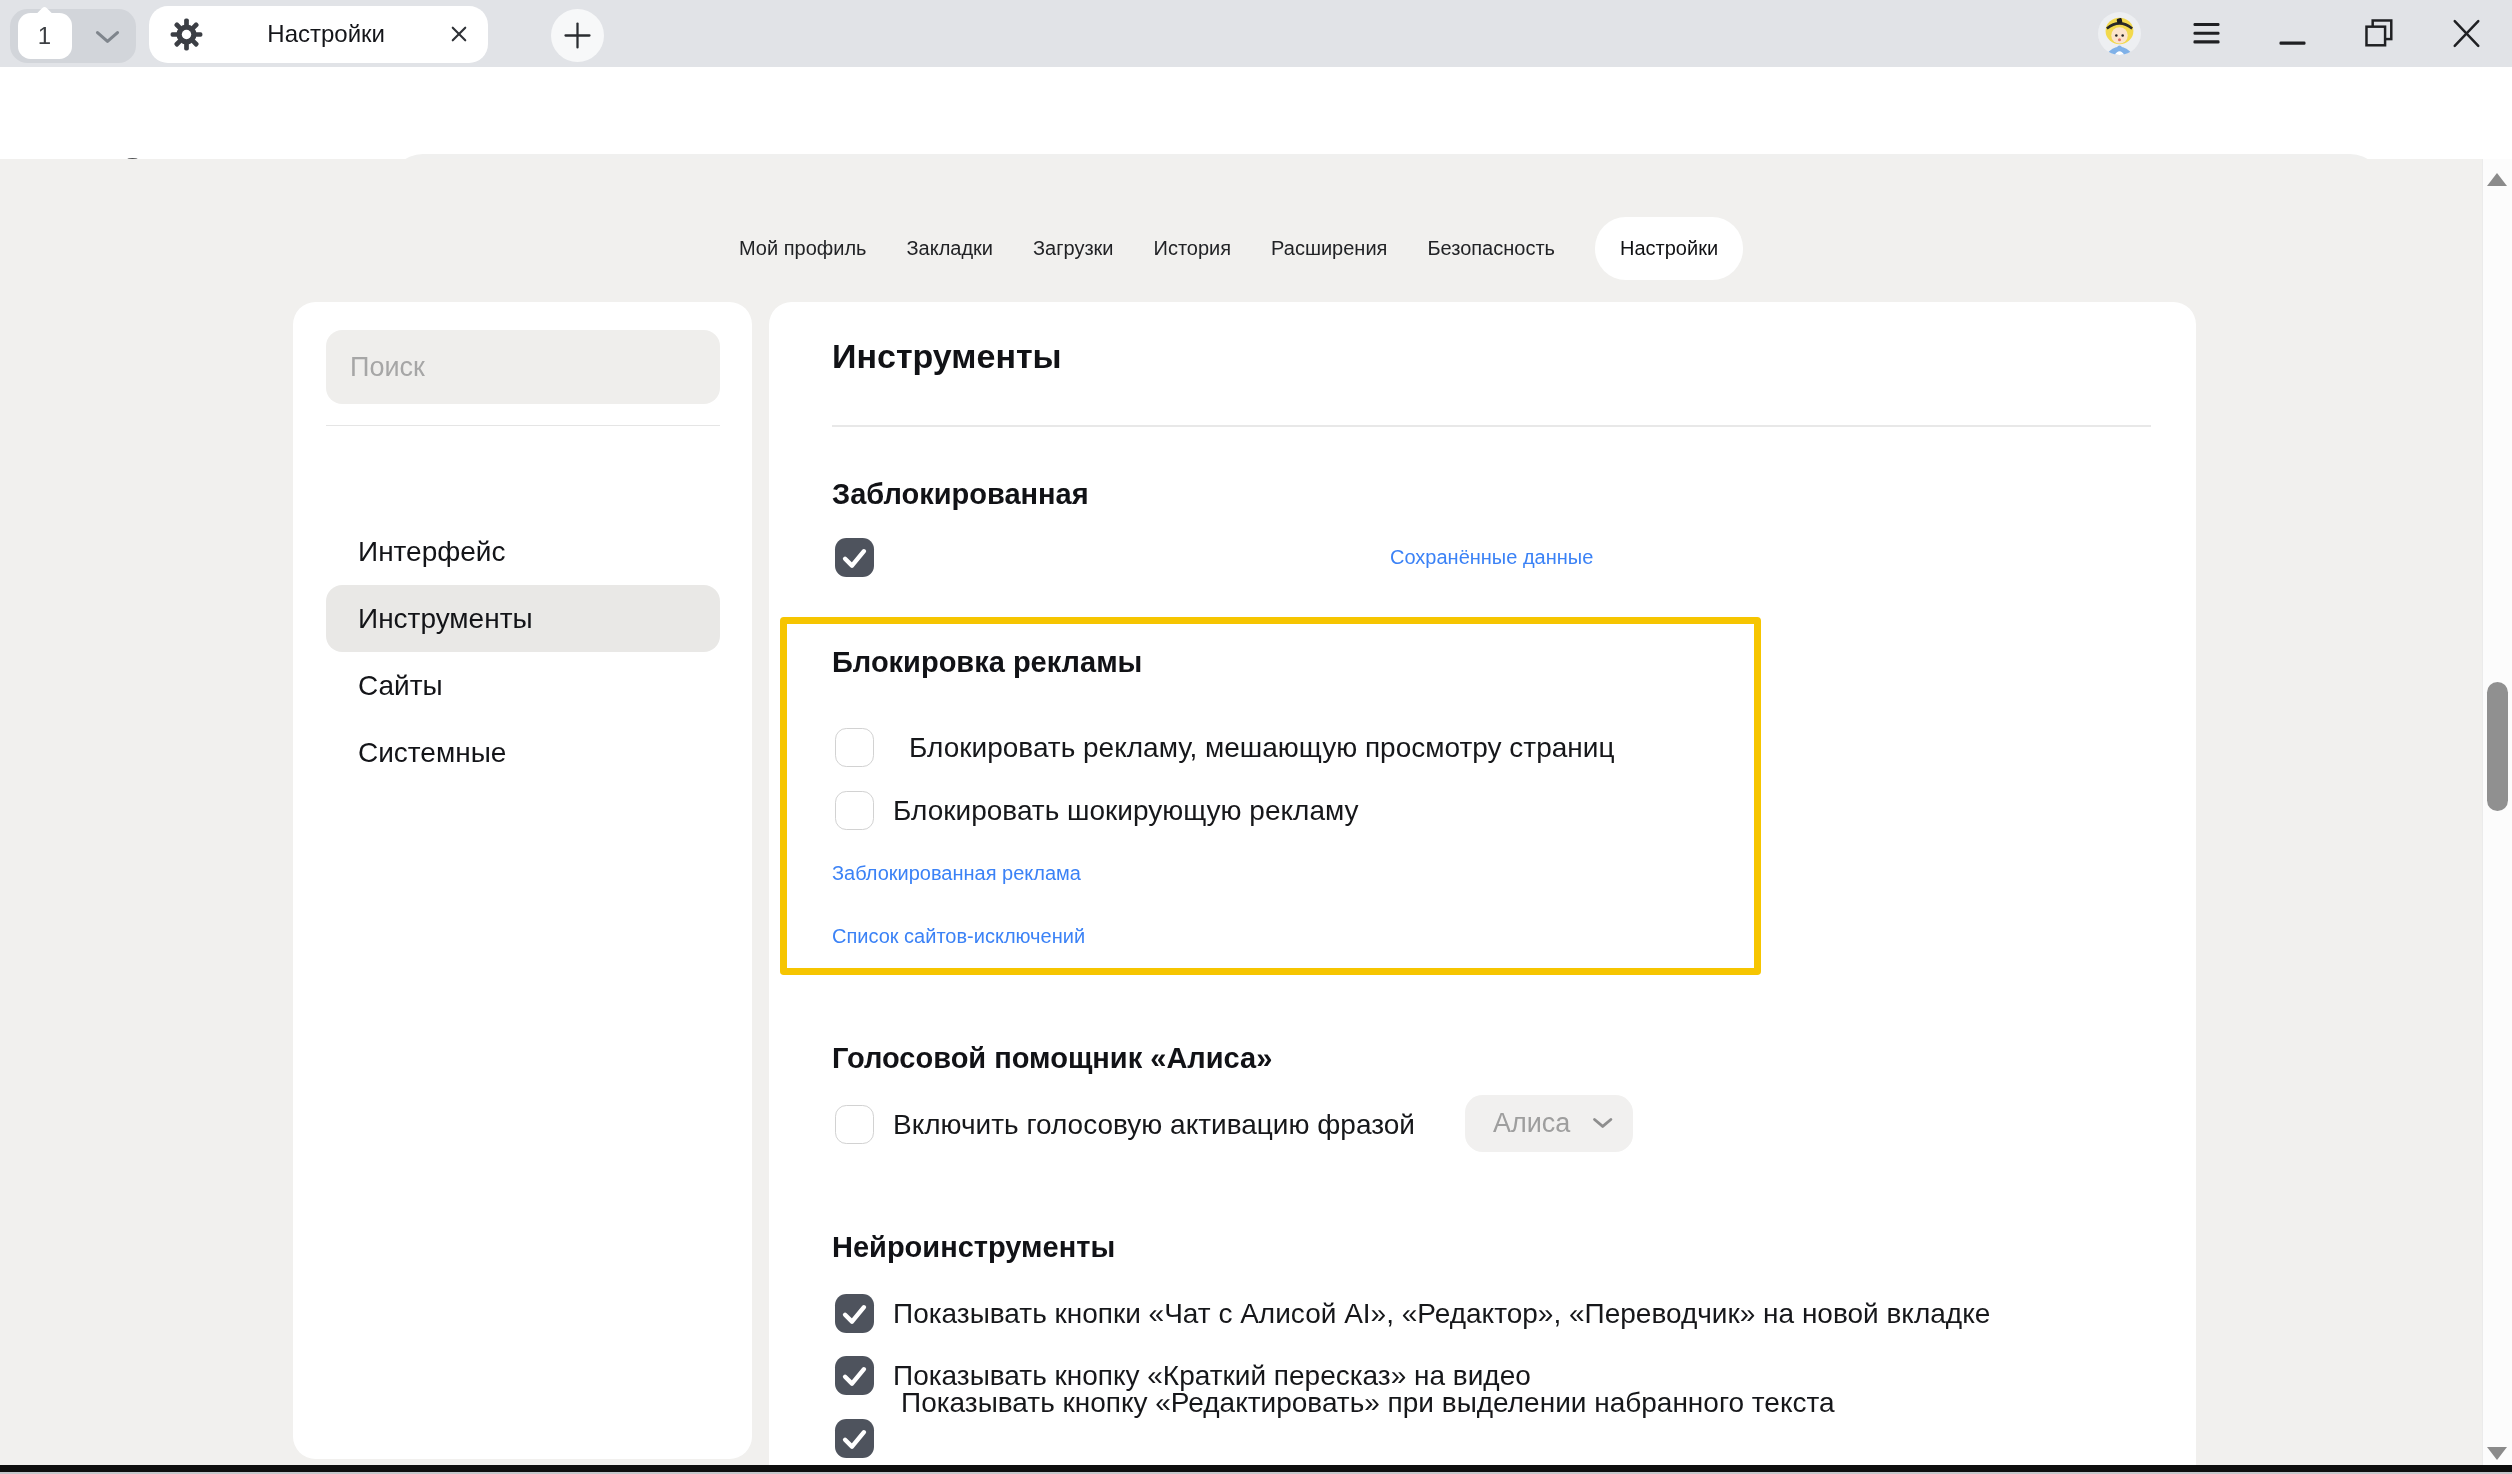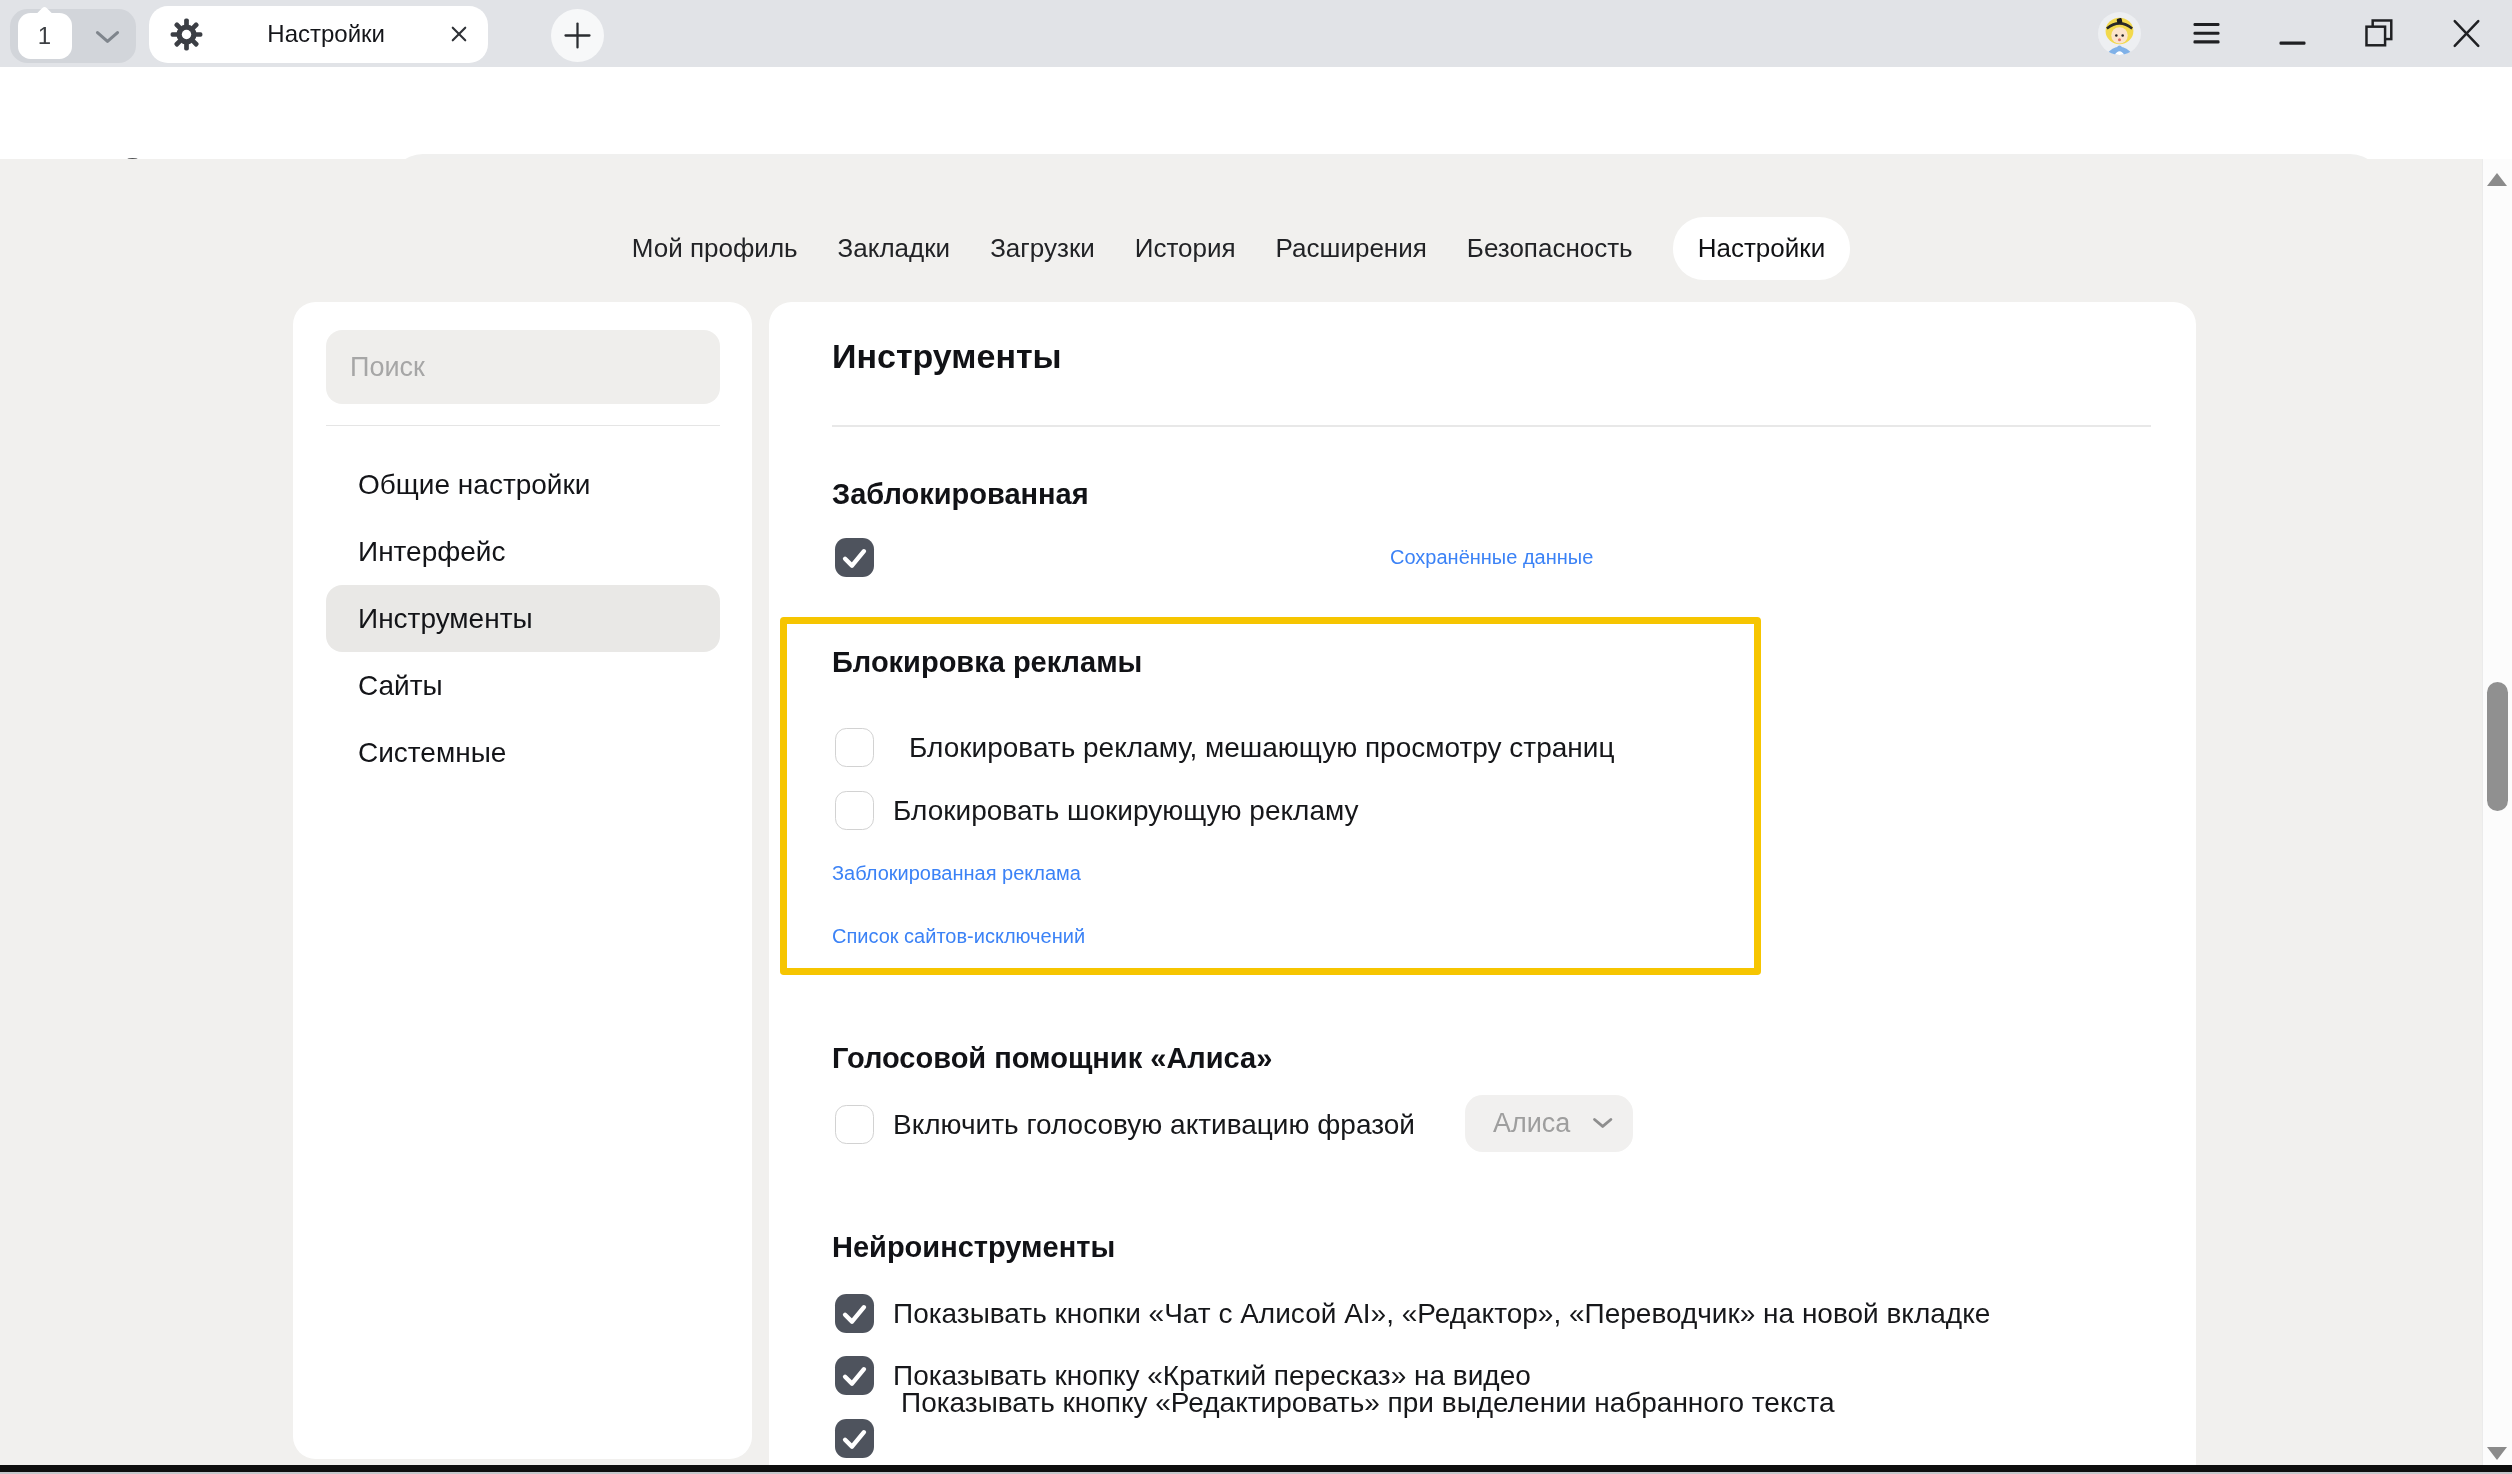--- a/index.html
+++ b/index.html
@@ -37,21 +37,21 @@
               line-height:70px;font-size:26px;color:#141518;}
   .omni-dots{position:absolute;right:134px;top:31px;display:flex;gap:8.2px;}
   .omni-dots i{width:7.5px;height:7.5px;border-radius:50%;background:#8e9196;}
   .omni-bookmark{position:absolute;right:55px;top:14px;}
   .vdiv{position:absolute;left:2407px;top:94px;width:1.9px;height:53px;background:#e2e2e2;}
   .ico-download{left:2442px;top:93px;}
 
   
   .page{position:absolute;left:0;top:159px;width:2482px;height:1316px;background:#f1f0ee;}
   .navrow{position:absolute;left:0;top:58px;width:100%;height:63px;display:flex;justify-content:center;
-          align-items:center;gap:40px;font-size:26px;color:#222326;}
+          align-items:center;gap:40px;font-size:20px;color:#222326;}
   .navrow .nt{line-height:63px;white-space:nowrap;}
   .navrow .nt.active{background:#fff;border-radius:31px;padding:0 25px;color:#101114;}
 
   
   .sidebar{position:absolute;left:293px;top:143px;width:459px;height:1157px;background:#fff;border-radius:22.6px;}
   .search{position:absolute;left:33px;top:28px;width:394px;height:74px;background:#efeeec;border-radius:16.3px;
           box-sizing:border-box;padding-left:24px;font-size:27px;color:#a6a6a6;line-height:74px;}
   .sb-div{position:absolute;left:33px;top:123px;width:394px;height:1.3px;background:#e5e5e5;}
   .sb-item{position:absolute;left:33px;width:394px;height:67px;line-height:67px;padding-left:32px;
            box-sizing:border-box;font-size:28px;color:#131418;border-radius:16.3px;}
@@ -226,21 +226,20 @@
       <span class="nt">Загрузки</span>
       <span class="nt">История</span>
       <span class="nt">Расширения</span>
       <span class="nt">Безопасность</span>
       <span class="nt active">Настройки</span>
     </div>
 
     <div class="sidebar">
       <div class="search">Поиск</div>
       <div class="sb-div"></div>
-      <div class="sb-item sb-0">Общие настройки</div>
       <div class="sb-item sb-1">Интерфейс</div>
       <div class="sb-item sb-2">Инструменты</div>
       <div class="sb-item sb-3">Сайты</div>
       <div class="sb-item sb-4">Системные</div>
     </div>
 
     <div class="main">
       <div class="h1">Инструменты</div>
       <div class="hdiv"></div>
 

